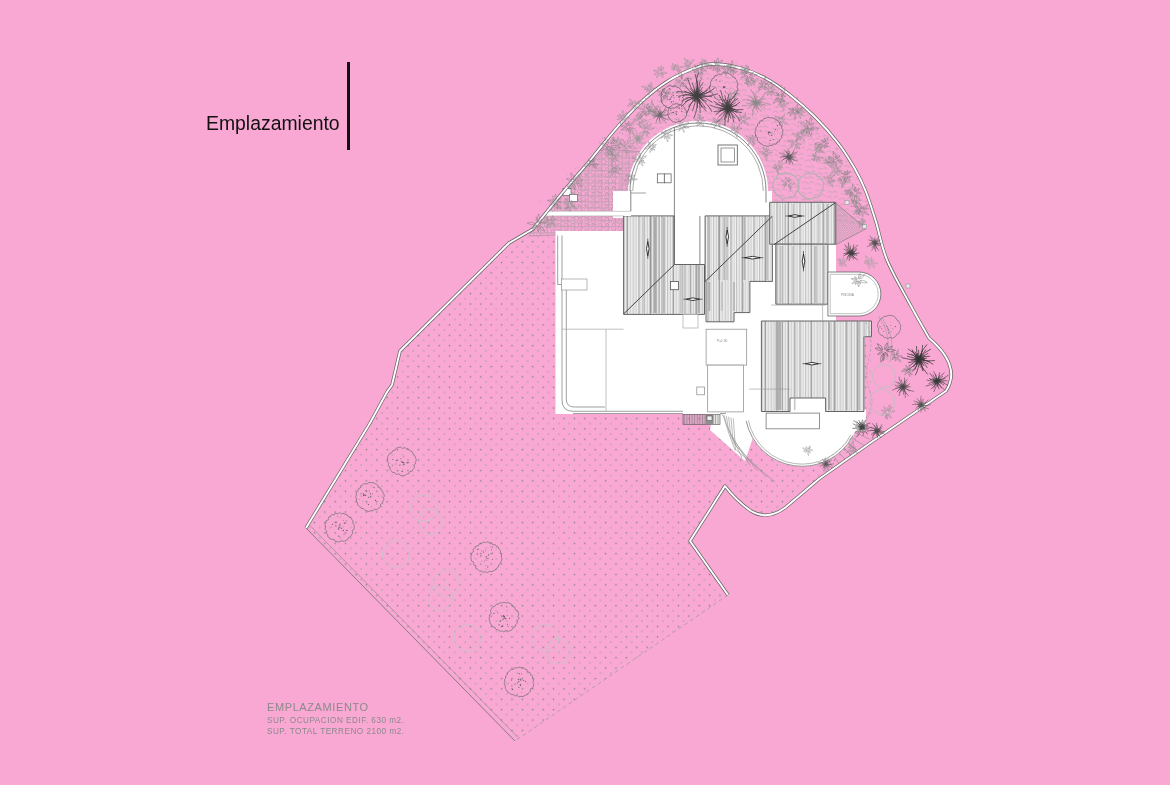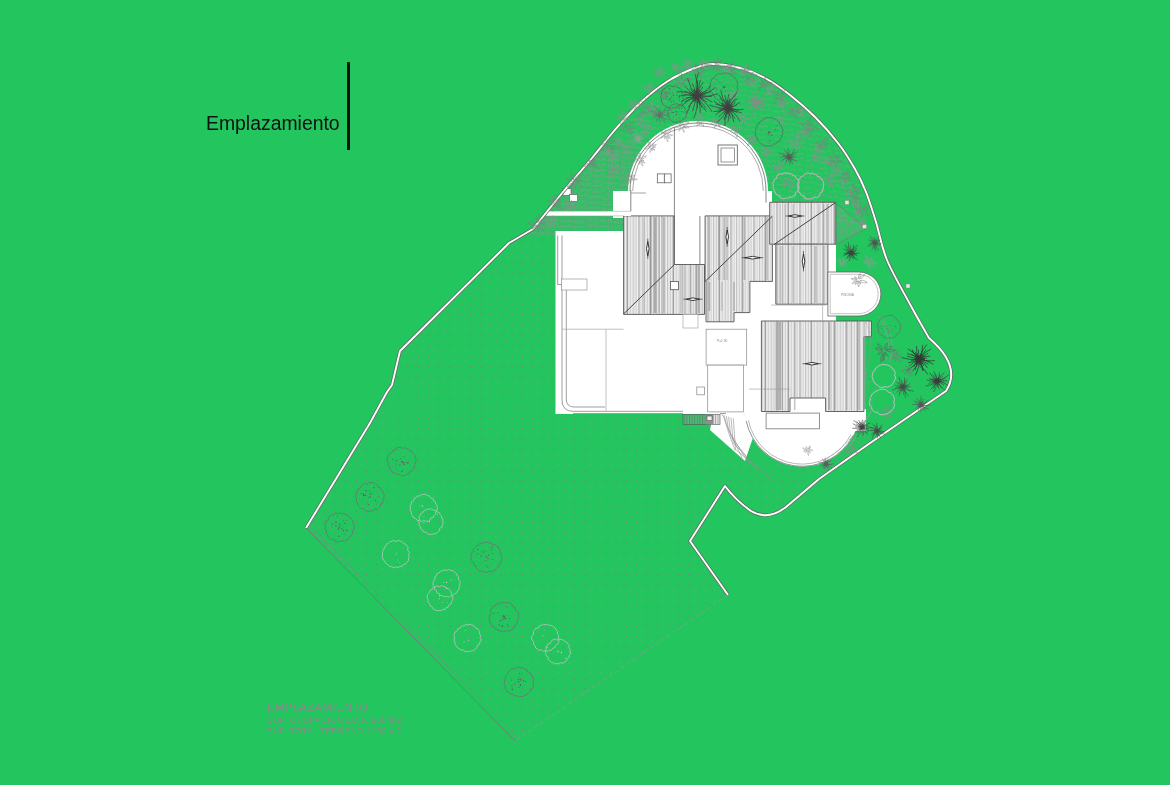--- a/index.html
+++ b/index.html
@@ -1,15 +1,15 @@
 <!DOCTYPE html>
 <html><head><meta charset="utf-8">
 <style>
 html,body{margin:0;padding:0;background:#fff;}
-#page{position:relative;width:1170px;height:785px;background:#22c55e;overflow:hidden;}
+#page{position:relative;width:1170px;height:785px;background:#f9a8d4;overflow:hidden;}
 </style></head>
 <body>
 
 <div id="page">
 <svg width="1170" height="785" viewBox="0 0 1170 785">
 
 <defs>
 <pattern id="st" width="10.4" height="10.4" patternUnits="userSpaceOnUse">
   <circle cx="2.4" cy="2.4" r="0.8" fill="#828282"></circle>
   <circle cx="7.6" cy="7.6" r="0.65" fill="#969696"></circle>

